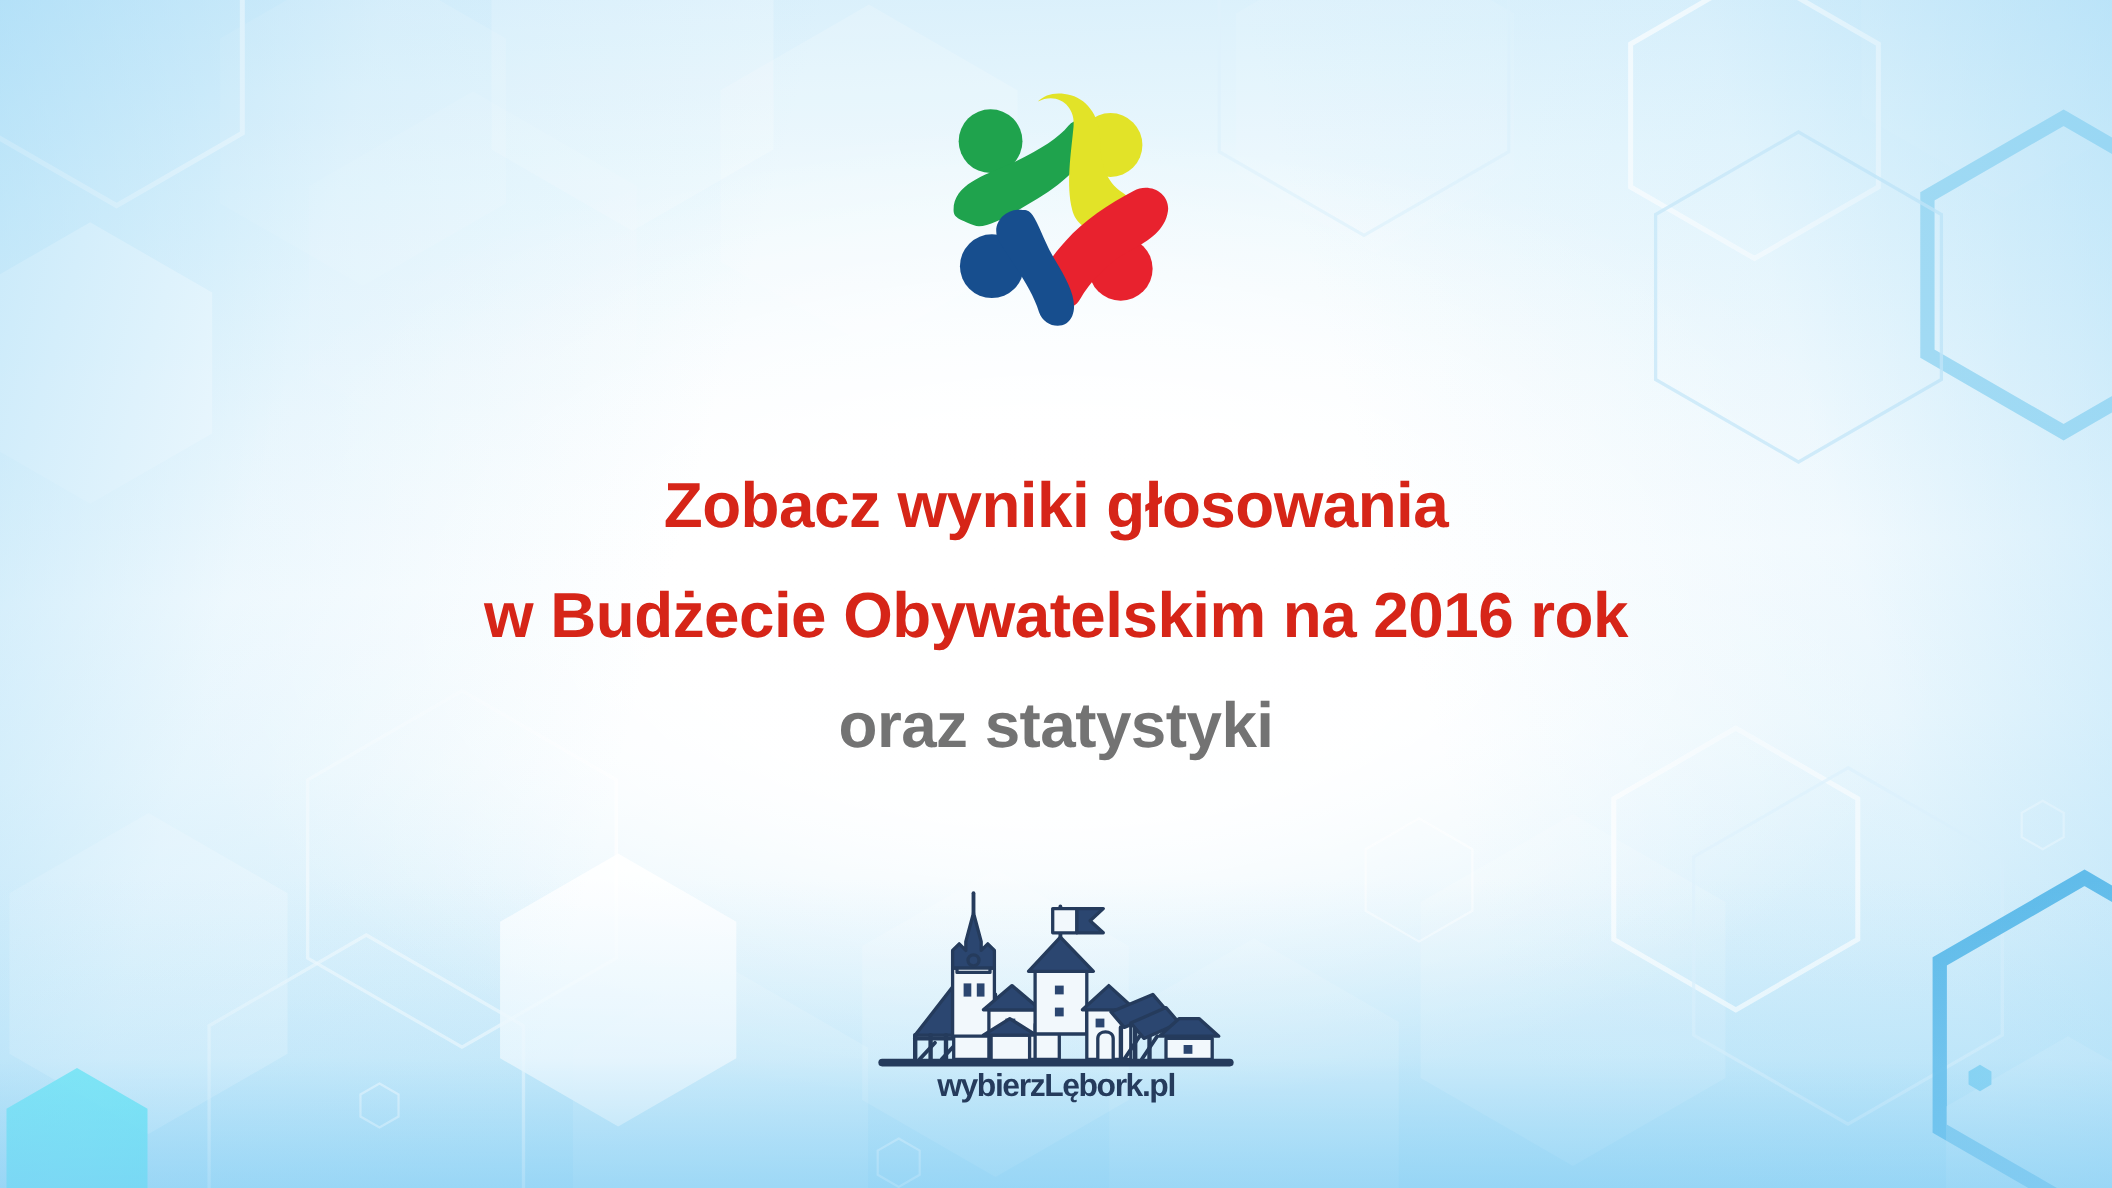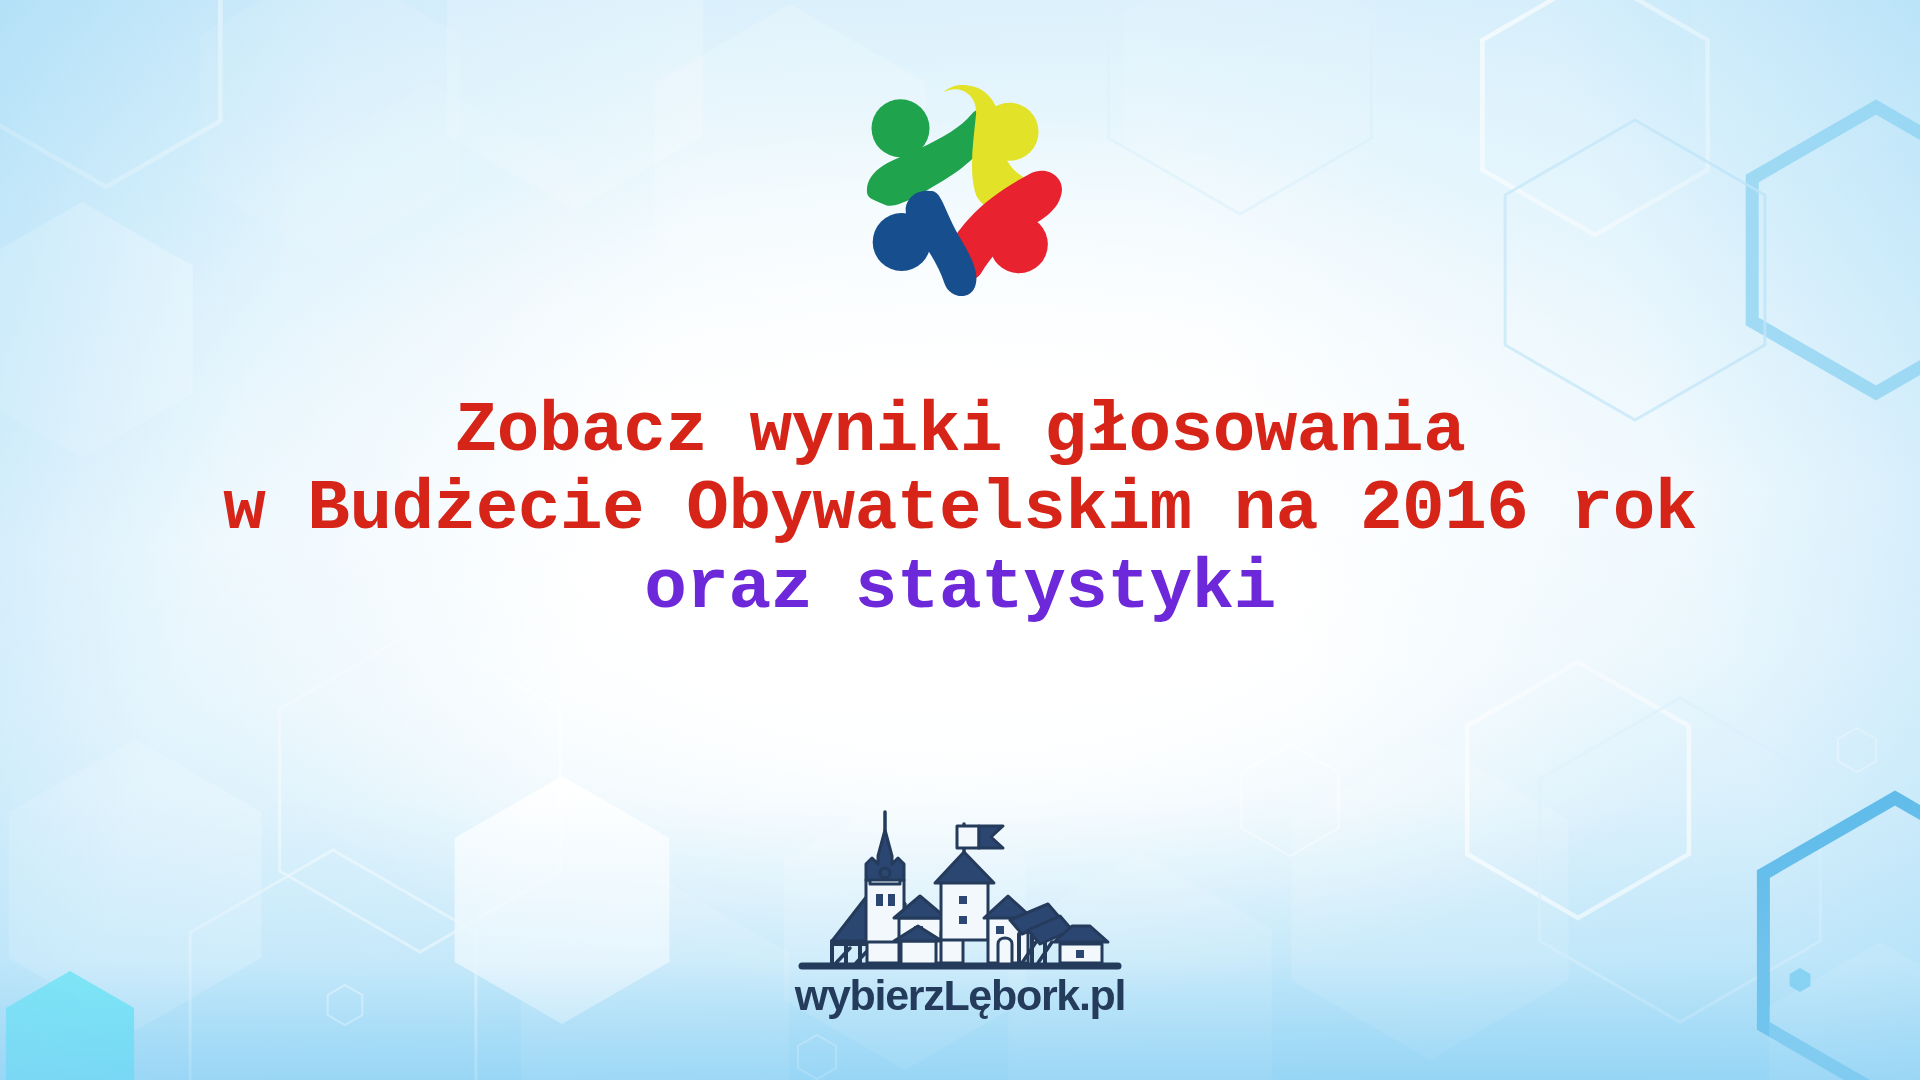--- a/index.html
+++ b/index.html
@@ -52,24 +52,25 @@
     position: absolute;
     left: 0;
     top: 392px;
     width: 1920px;
     text-align: center;
     line-height: 1.105;
     letter-spacing: -0.5px;
   }
   .headline-line {
     display: block;
-    font-size: 71px;
+    font-size: 58px;
     font-weight: 700;
-    font-family: Liberation Mono, monospace;
+    font-family: Liberation Sans, sans-serif;
     white-space: nowrap;
+    margin-top: 36px;
   }
 
   
   #footer-brand {
     position: absolute;
     left: 760px;
     top: 808px;
     width: 400px;
     height: 240px;
   }
@@ -79,21 +80,21 @@
     top: 0;
     width: 400px;
     height: 166px;
   }
   #brand-wordmark {
     position: absolute;
     left: 0;
     top: 163px;
     width: 400px;
     text-align: center;
-    font-size: 43px;
+    font-size: 29px;
     font-weight: 700;
     letter-spacing: -1.3px;
     font-family: "Liberation Sans", sans-serif;
     white-space: nowrap;
   }
 </style>
 </head>
 <body>
 
 <div id="stage">
@@ -166,21 +167,21 @@
       <circle cx="48" cy="150" r="25" fill="#174E8E"></circle>
       <path d="M 72 106 C 58 104, 46 118, 54 131 C 65 149, 79 167, 85 186
                C 89 198, 106 201, 111 189 C 116 177, 107 161, 98 146
                C 89 131, 85 117, 80 110 C 77 106, 75 106, 72 106 Z" fill="#174E8E"></path>
     </g>
   </svg>
 
   <div id="headline">
     <span class="headline-line" style="color: rgb(214, 37, 24);">Zobacz wyniki głosowania</span>
     <span class="headline-line" style="color: rgb(214, 37, 24);">w Budżecie Obywatelskim na 2016 rok</span>
-    <span class="headline-line" style="color: #6d28d9;">oraz statystyki</span>
+    <span class="headline-line" style="color: #737373;">oraz statystyki</span>
   </div>
 
   <div id="footer-brand">
 
     <svg id="town-skyline" viewBox="0 0 400 166">
       <g id="skyline-shapes" fill="#253B5C" stroke="#253B5C" stroke-width="3" stroke-linejoin="round" stroke-linecap="round">
 
         <path d="M 72 133 L 107 88 L 140 133 Z" fill="#2B4670"></path>
         <path d="M 72 133 L 72 155 M 86 133 L 86 155 M 100 133 L 100 155
                  M 114 133 L 114 155 M 128 133 L 128 155" fill="none" stroke-width="4"></path>

